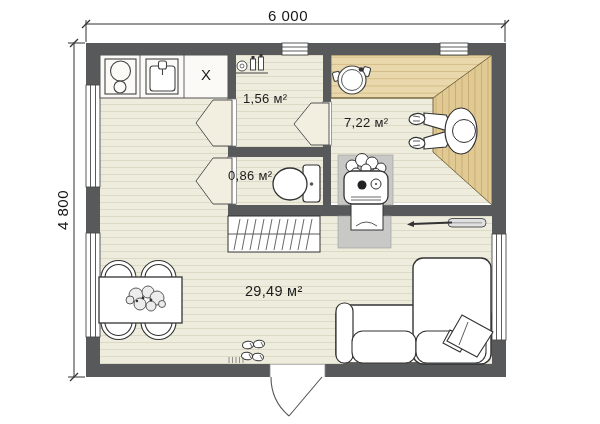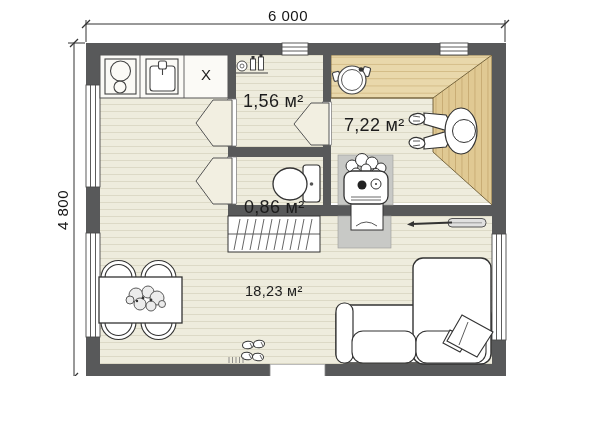--- a/index.html
+++ b/index.html
@@ -1,22 +1,22 @@
 <!DOCTYPE html>
 <html><head>
 <meta charset="utf-8">
 <style>
   html,body{margin:0;padding:0;background:#ffffff;}
   #canvas{
-    position:relative;width:600px;height:376px;background:#ffffff;overflow:hidden;
+    position:relative;width:600px;height:424px;background:#ffffff;overflow:hidden;
     font-family:"Liberation Sans", sans-serif;
   }
   #plan-svg{position:absolute;left:0;top:0;z-index:1;}
   .lbl{
-    position:absolute;z-index:5;color:#1c1c1c;font-size:18px;letter-spacing:.3px;
+    position:absolute;z-index:5;color:#1c1c1c;font-size:13px;letter-spacing:.3px;
     white-space:nowrap;font-weight:500;
   }
   .lbl-living{font-size:14.5px;}
   .dim{
     position:absolute;z-index:5;color:#151515;font-size:15px;letter-spacing:.5px;white-space:nowrap;
   }
   .dim-h{left:288px;top:15px;transform:translate(-50%,-50%);}
   .dim-v{left:62px;top:210px;transform:translate(-50%,-50%) rotate(-90deg);}
   .x-label{
     position:absolute;z-index:5;left:196px;top:66px;width:20px;text-align:center;
@@ -291,17 +291,17 @@
     <line x1="70" y1="47" x2="78" y2="39" stroke-width="1.2"></line>
     <line x1="70" y1="381" x2="78" y2="373" stroke-width="1.2"></line>
   </g>
 </svg>
 
   <div class="dim dim-h">6 000</div>
   <div class="dim dim-v">4 800</div>
 
   <div class="lbl" style="left:243px;top:91px;">1,56 м²</div>
   <div class="lbl" style="left:344px;top:115px;">7,22 м²</div>
-  <div class="lbl" style="left:244px;top:168px;margin-top:29px;">0,86 м²</div>
-  <div class="lbl lbl-living" style="left:245px;top:283px;">18,23 м²</div>
+  <div class="lbl" style="left:228px;top:168px;">0,86 м²</div>
+  <div class="lbl lbl-living" style="left:245px;top:283px;">29,49 м²</div>
 
   <div class="x-label">X</div>
 </div>
 
 </body></html>

